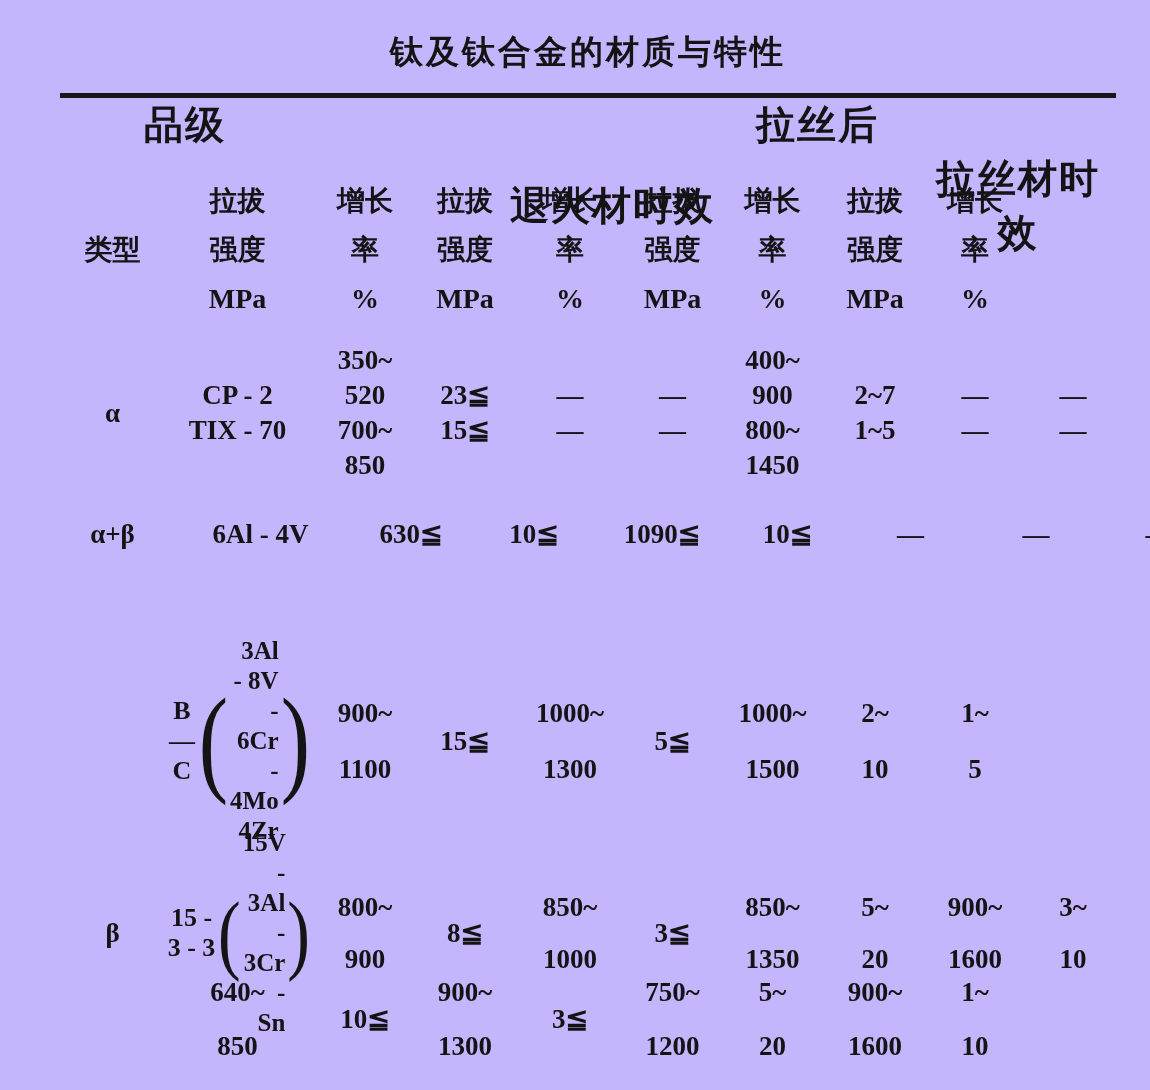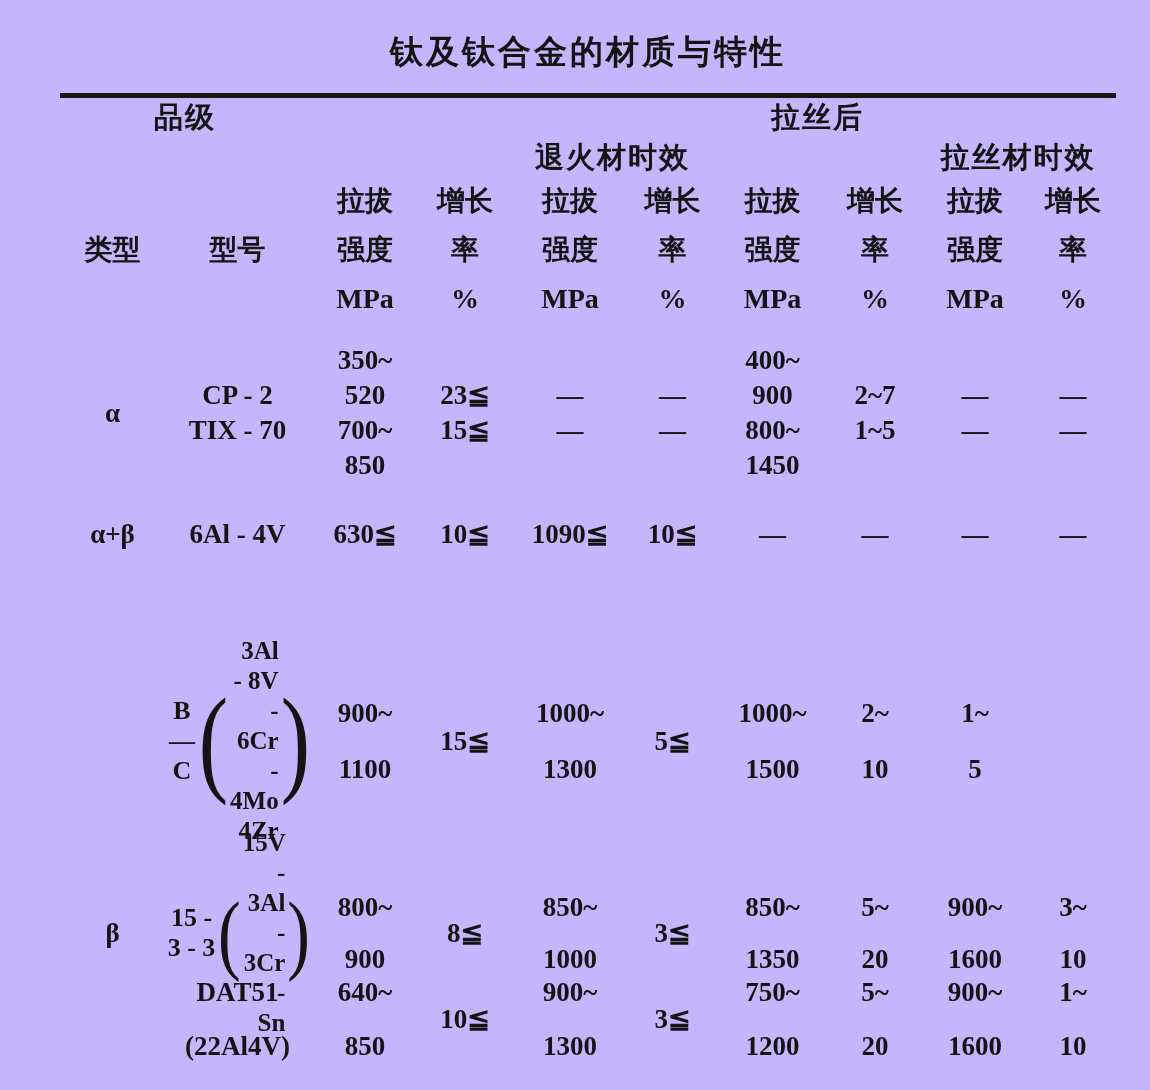--- a/index.html
+++ b/index.html
@@ -15,26 +15,26 @@
   }
   .table-wrap { position:absolute; top:93px; left:60px; width:1056px; }
   .grid-row {
     display:grid;
     grid-template-columns:105px 145px 110px 90px 120px 85px 115px 90px 110px 86px;
     align-items:center;
   }
   .cell { text-align:center; white-space:pre-line; }
   .hrow1 {
     border-top:5px solid #161616; border-bottom:2px solid #c4b5fd;
-    height:60px; font-size:29px; font-weight:700; letter-spacing:2px;
+    height:60px; font-size:39px; font-weight:700; letter-spacing:2px;
   }
   .hrow2 { height:178px; font-size:28px; font-weight:700; line-height:49px; }
   .data { font-size:27px; font-weight:700; }
   .row-alpha { height:150px; line-height:35px; }
-  .row-ab    { height:92px;  line-height:34px; }
+  .row-ab    { height:92px;  line-height:34px;gap:23px; }
   .row-bc    { height:196px; line-height:56px; }
   .row-beta  { height:174px; line-height:52px; }
   .row-dat   { height:138px; line-height:54px; }
   .model-block { line-height:30px; font-size:25px; display:flex; flex-direction:row; align-items:center; }
   .model-title { white-space:pre-line; font-size:26px; }
   .paren-wrap { display:flex; align-items:center; justify-content:center; }
   .paren {
     display:inline-block; font-weight:400; line-height:1;
     font-family:"Liberation Serif","DejaVu Serif",serif;
   }
@@ -53,21 +53,20 @@
 
     <div class="grid-row hrow1">
       <div class="cell" style="grid-column:1/3">品级</div>
       <div class="cell" style="grid-column:7/9">拉丝后</div>
       <div class="cell" style="grid-column:5/7">退火材时效</div>
       <div class="cell" style="grid-column:9/11">拉丝材时效</div>
     </div>
 
     <div class="grid-row hrow2">
       <div class="cell">类型</div>
-      <div class="cell">型号</div>
       <div class="cell">拉拔
 强度
 MPa</div>
       <div class="cell">增长
 率
 %</div>
       <div class="cell">拉拔
 强度
 MPa</div>
       <div class="cell">增长
@@ -180,22 +179,20 @@
       <div class="cell">5~
 20</div>
       <div class="cell">900~
 1600</div>
       <div class="cell">3~
 10</div>
     </div>
 
     <div class="grid-row data row-dat">
       <div class="cell"></div>
-      <div class="cell">DAT51
-(22Al4V)</div>
       <div class="cell">640~
 850</div>
       <div class="cell">10≦</div>
       <div class="cell">900~
 1300</div>
       <div class="cell">3≦</div>
       <div class="cell">750~
 1200</div>
       <div class="cell">5~
 20</div>

